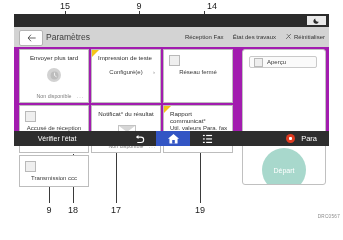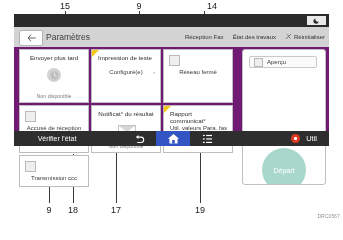--- a/index.html
+++ b/index.html
@@ -5,21 +5,21 @@
   html,body{margin:0;padding:0;background:#ffffff;}
   body{width:343px;height:220px;font-family:"Liberation Sans",sans-serif;overflow:hidden;position:relative;}
 
   .figure{position:absolute;left:0;top:0;width:343px;height:220px;}
 
   
   .callout-num{position:absolute;font-size:9px;color:#1a1a1a;font-family:"Liberation Sans",sans-serif;text-align:center;width:16px;}
   .leader{position:absolute;background:#3a3a3a;width:1px;}
 
   
-  .device{position:absolute;left:14px;top:14px;width:315px;height:132px;background:#701a75;}
+  .device{position:absolute;left:14px;top:14px;width:315px;height:132px;background:#a21caf;}
 
   .titlebar{position:absolute;left:0;top:0;width:315px;height:13px;background:#2b2b2b;}
   .moon-btn{position:absolute;right:3px;top:2px;width:19px;height:9px;background:#e9e9e9;display:flex;align-items:center;justify-content:center;}
   .moon-btn svg{display:block;}
 
   .headerbar{position:absolute;left:0;top:13px;width:315px;height:20px;background:#d3d3d3;}
   .back-btn{position:absolute;left:5px;top:3px;width:22px;height:14px;background:#ffffff;border:1px solid #b4b4b4;border-radius:2px;display:flex;align-items:center;justify-content:center;}
   .back-btn svg{display:block;}
   .page-title{position:absolute;left:32px;top:3px;font-size:8.5px;color:#3c3c3c;line-height:14px;}
 
@@ -202,19 +202,19 @@
               <rect x="4.5" y="4.8" width="6.5" height="1.3"></rect>
               <rect x="1" y="8.6" width="2" height="1.3"></rect>
               <rect x="4.5" y="8.6" width="6.5" height="1.3"></rect>
             </g>
           </svg>
       </div>
       <div class="bb-spacer"></div>
       <div class="bb-stop-ic">
           <i></i>
         </div>
-      <div class="bb-stop">Util</div>
+      <div class="bb-stop">Para</div>
     </div>
 
   </div>
 
   <div class="corner-code">DRC0567</div>
 </div>
 
 </body></html>

